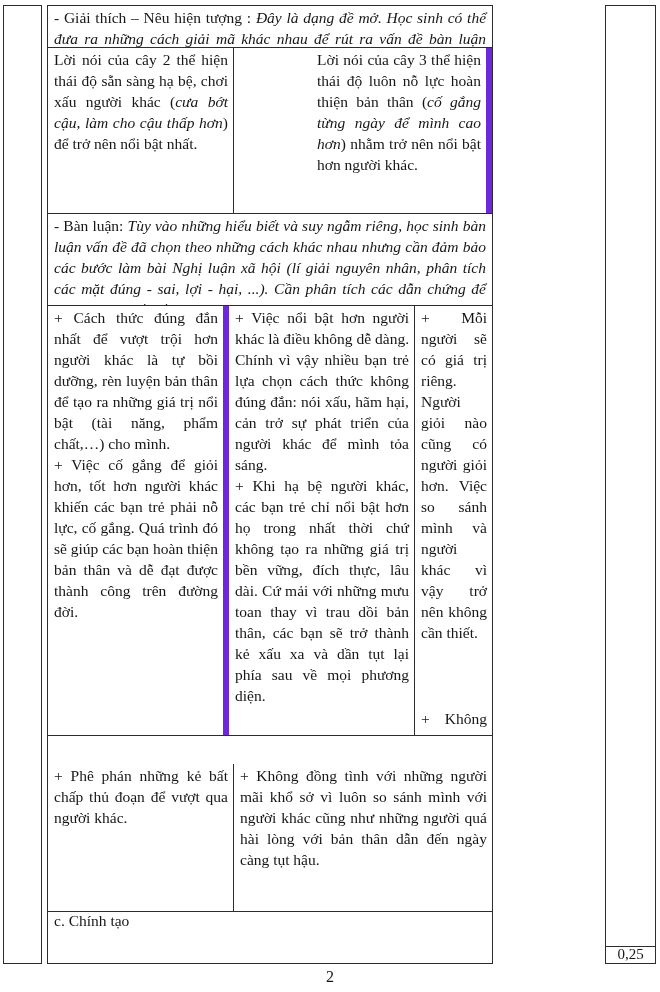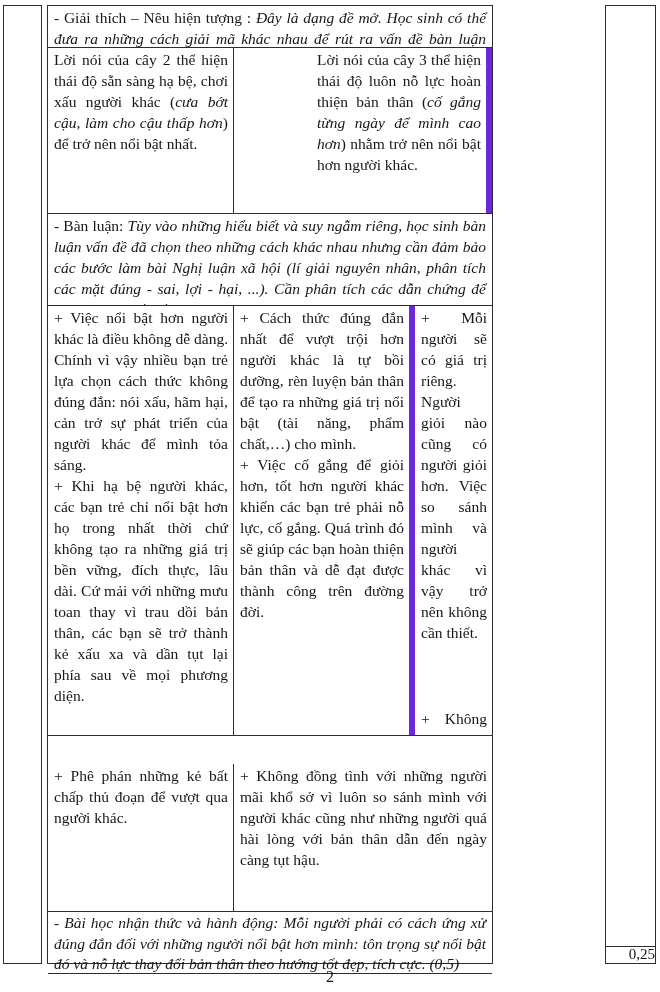--- a/index.html
+++ b/index.html
@@ -32,21 +32,21 @@
   .c3 { flex:1; }
 
   p { margin:0; text-align:justify; }
   .fullrow { padding:1px 6px 0 6px; }
   .it { font-style:italic; }
   .gap-top { margin-top:65px; }
 
   .filler { flex:1; }
   .scorecell {
     height:17px; box-sizing:border-box; border-top:1px solid #2d2d2d;
-    text-align:right; line-height:15px; font-size:15px;
+    text-align:center; line-height:15px; font-size:15px;
   }
   #pagenum {
     position:absolute; top:966px; left:0; right:0; text-align:center; font-size:16px;
   }
 </style>
 </head>
 <body>
 
 <div class="page">
 
@@ -65,46 +65,43 @@
       <div class="col c2">
         <p><span>Lời nói của cây 3 thể hiện thái độ luôn nỗ lực hoàn thiện bản thân (</span><span class="it">cố gắng từng ngày để mình cao hơn</span><span>) nhằm trở nên nổi bật hơn người khác.</span></p>
       </div>
     </div>
 
     <div class="row r3 fullrow">
       <p><span>- Bàn luận: </span><span class="it">Tùy vào những hiểu biết và suy ngẫm riêng, học sinh bàn luận vấn đề đã chọn theo những cách khác nhau nhưng cần đảm bảo các bước làm bài Nghị luận xã hội (lí giải nguyên nhân, phân tích các mặt đúng - sai, lợi - hại, ...). Cần phân tích các dẫn chứng để làm sáng tỏ vấn đề (1,47). Một vài gợi ý:</span></p>
     </div>
 
     <div class="row r4 cols">
+      <div class="col c2">
+        <p>+ Cách thức đúng đắn nhất để vượt trội hơn người khác là tự bồi dưỡng, rèn luyện bản thân để tạo ra những giá trị nổi bật (tài năng, phẩm chất,…) cho mình.</p>
+        <p>+ Việc cố gắng để giỏi hơn, tốt hơn người khác khiến các bạn trẻ phải nỗ lực, cố gắng. Quá trình đó sẽ giúp các bạn hoàn thiện bản thân và dễ đạt được thành công trên đường đời.</p>
+      </div>
       <div class="col c1">
         <p>+ Việc nổi bật hơn người khác là điều không dễ dàng. Chính vì vậy nhiều bạn trẻ lựa chọn cách thức không đúng đắn: nói xấu, hãm hại, cản trở sự phát triển của người khác để mình tỏa sáng.</p>
         <p>+ Khi hạ bệ người khác, các bạn trẻ chỉ nổi bật hơn họ trong nhất thời chứ không tạo ra những giá trị bền vững, đích thực, lâu dài. Cứ mải với những mưu toan thay vì trau dồi bản thân, các bạn sẽ trở thành kẻ xấu xa và dần tụt lại phía sau về mọi phương diện.</p>
-      </div>
-      <div class="col c2">
-        <p>+ Cách thức đúng đắn nhất để vượt trội hơn người khác là tự bồi dưỡng, rèn luyện bản thân để tạo ra những giá trị nổi bật (tài năng, phẩm chất,…) cho mình.</p>
-        <p>+ Việc cố gắng để giỏi hơn, tốt hơn người khác khiến các bạn trẻ phải nỗ lực, cố gắng. Quá trình đó sẽ giúp các bạn hoàn thiện bản thân và dễ đạt được thành công trên đường đời.</p>
       </div>
       <div class="col c3">
         <p>+ Mỗi người sẽ có giá trị riêng. Người giỏi nào cũng có người giỏi hơn. Việc so sánh mình và người khác vì vậy trở nên không cần thiết.</p>
         <p class="gap-top">+ Không so sánh mình với ai khác, các bạn trẻ giữ được cái tâm bình an. Tuy nhiên nếu cứ mãi hài lòng với chính mình, các bạn sẽ khó thể tiến bộ và không thể làm cho xã hội phát triển. Ít nhất các bạn cũng cần biết so sánh với chính mình của ngày hôm qua để vượt lên chính mình.</p>
       </div>
     </div>
 
     <div class="row r5 cols">
       <div class="col c1">
         <p>+ Phê phán những kẻ bất chấp thủ đoạn để vượt qua người khác.</p>
       </div>
       <div class="col c3">
         <p>+ Không đồng tình với những người mãi khổ sở vì luôn so sánh mình với người khác cũng như những người quá hài lòng với bản thân dẫn đến ngày càng tụt hậu.</p>
       </div>
     </div>
 
-    <div class="row r6 fullrow">
-      <p class="it">- Bài học nhận thức và hành động: Mỗi người phải có cách ứng xử đúng đắn đối với những người nổi bật hơn mình: tôn trọng sự nổi bật đó và nỗ lực thay đổi bản thân theo hướng tốt đẹp, tích cực. (0,5)</p>
-    </div>
 
     <div class="row r7 fullrow last">
       <p>c. Chính tạo</p>
     </div>
 
   </div>
 
   <div class="cellbox" id="rightcol">
     <div class="filler"></div>
     <div class="scorecell">0,25</div>

